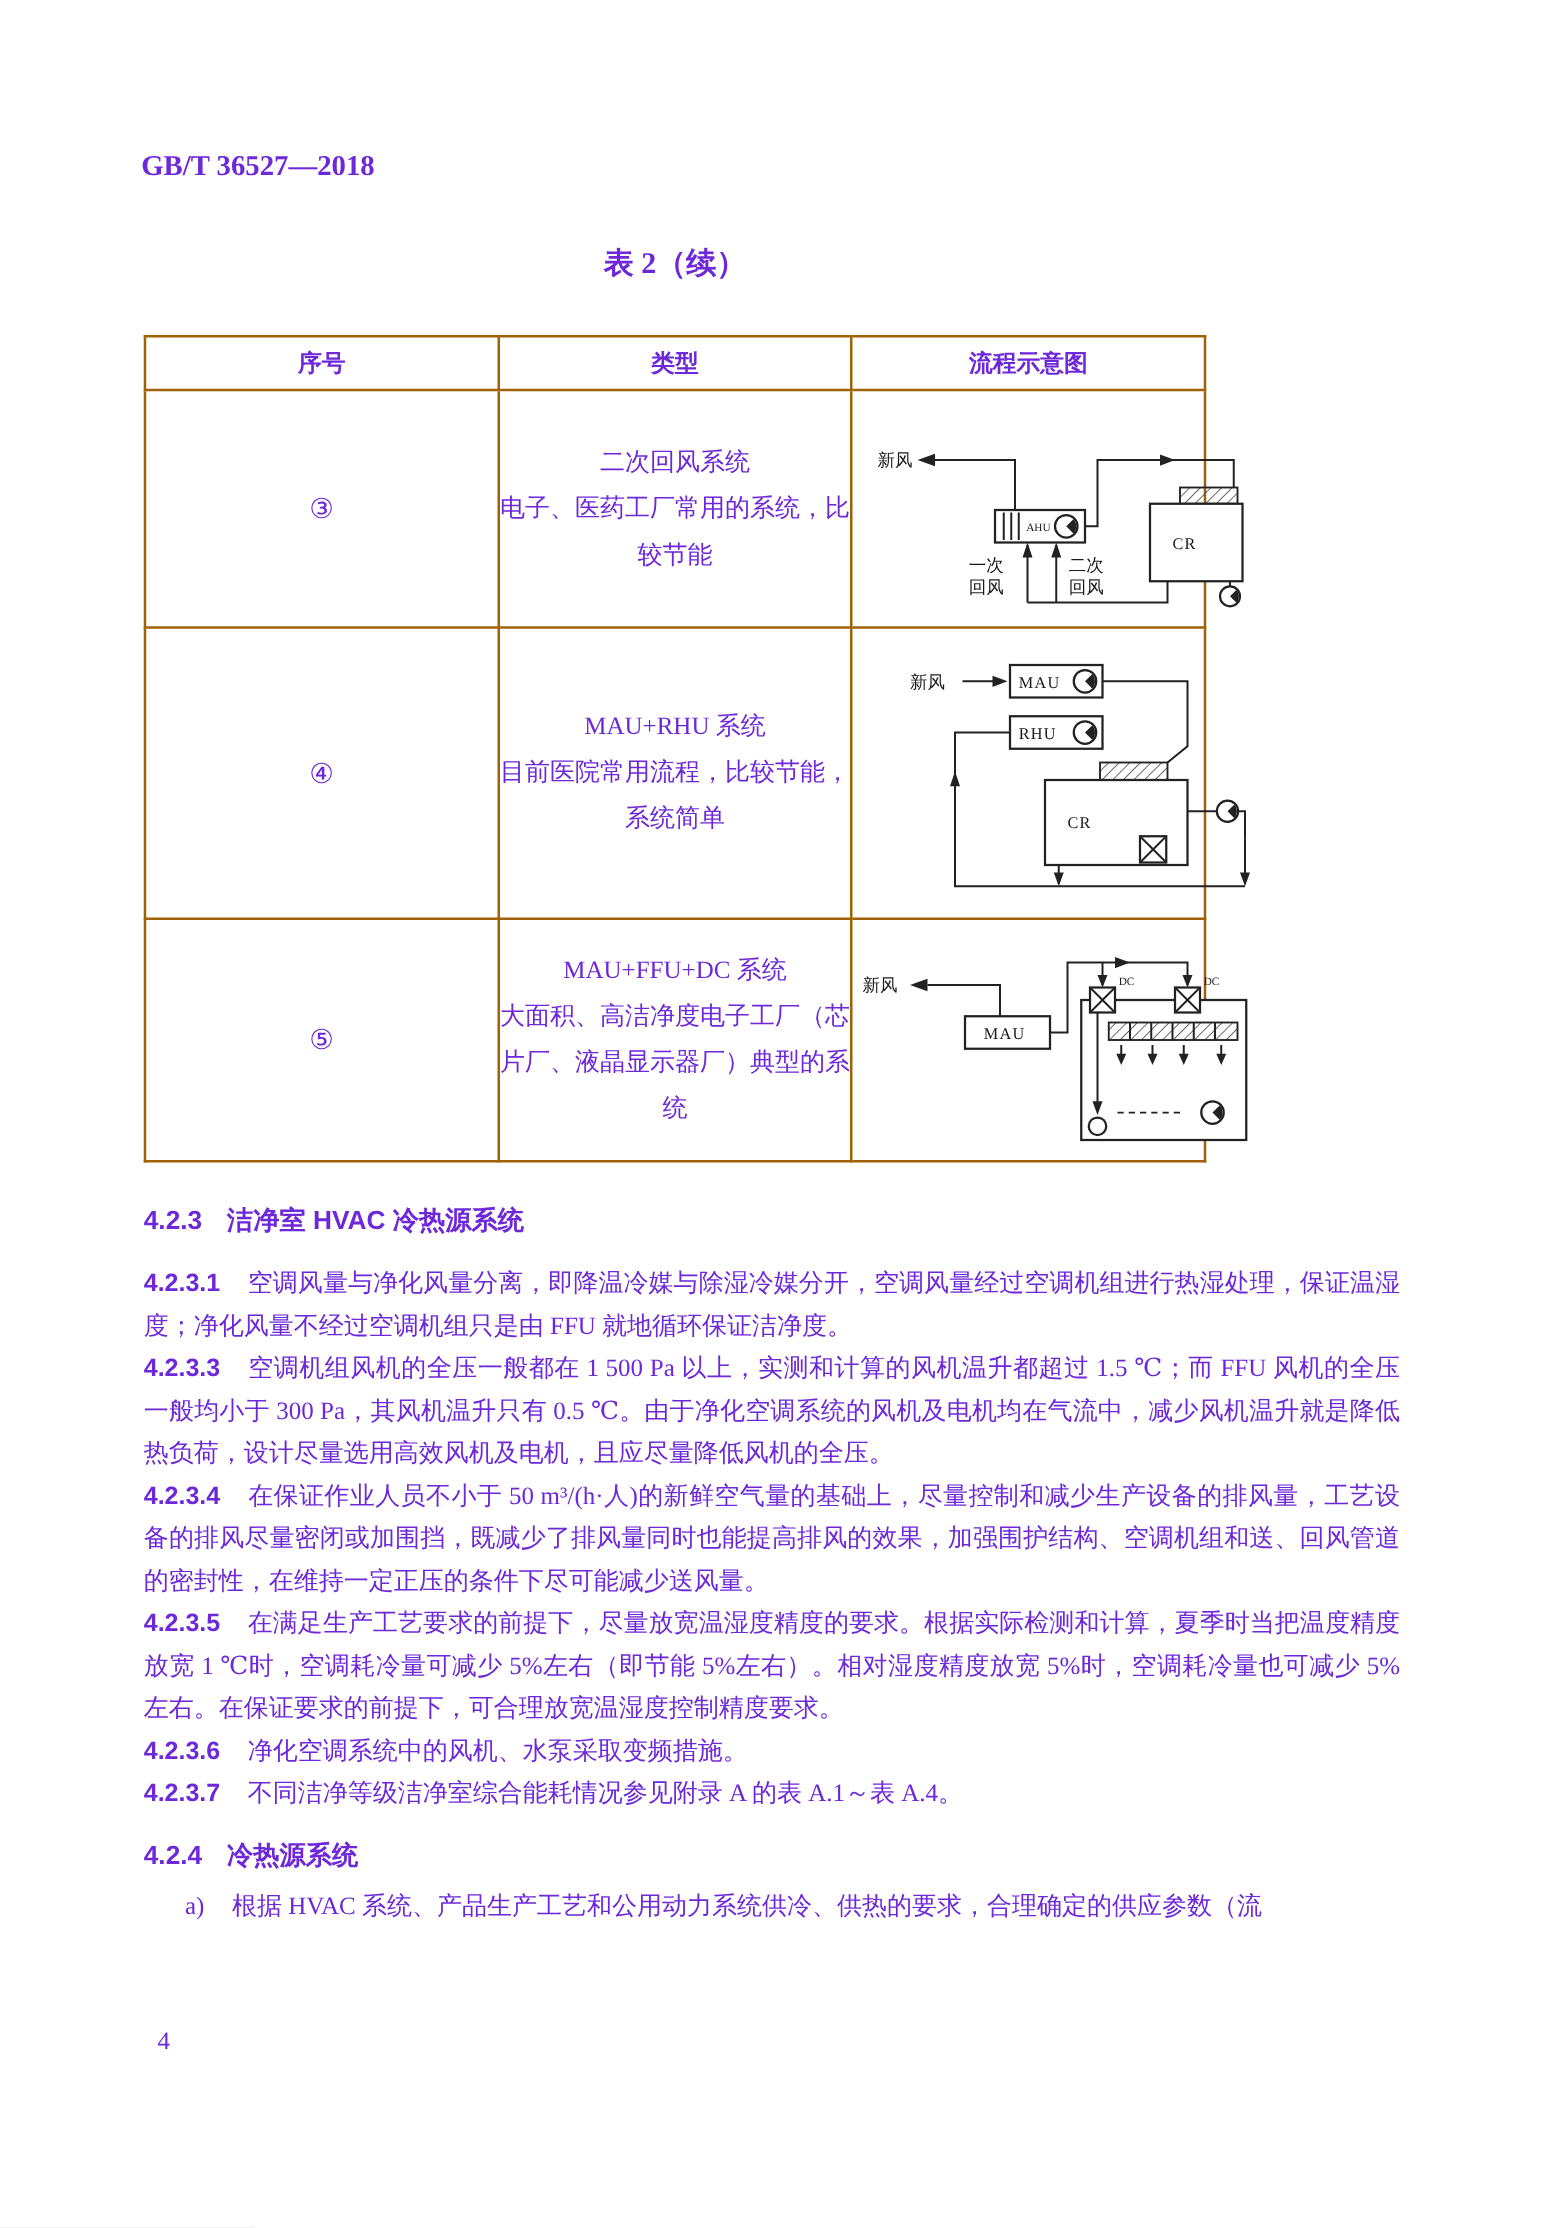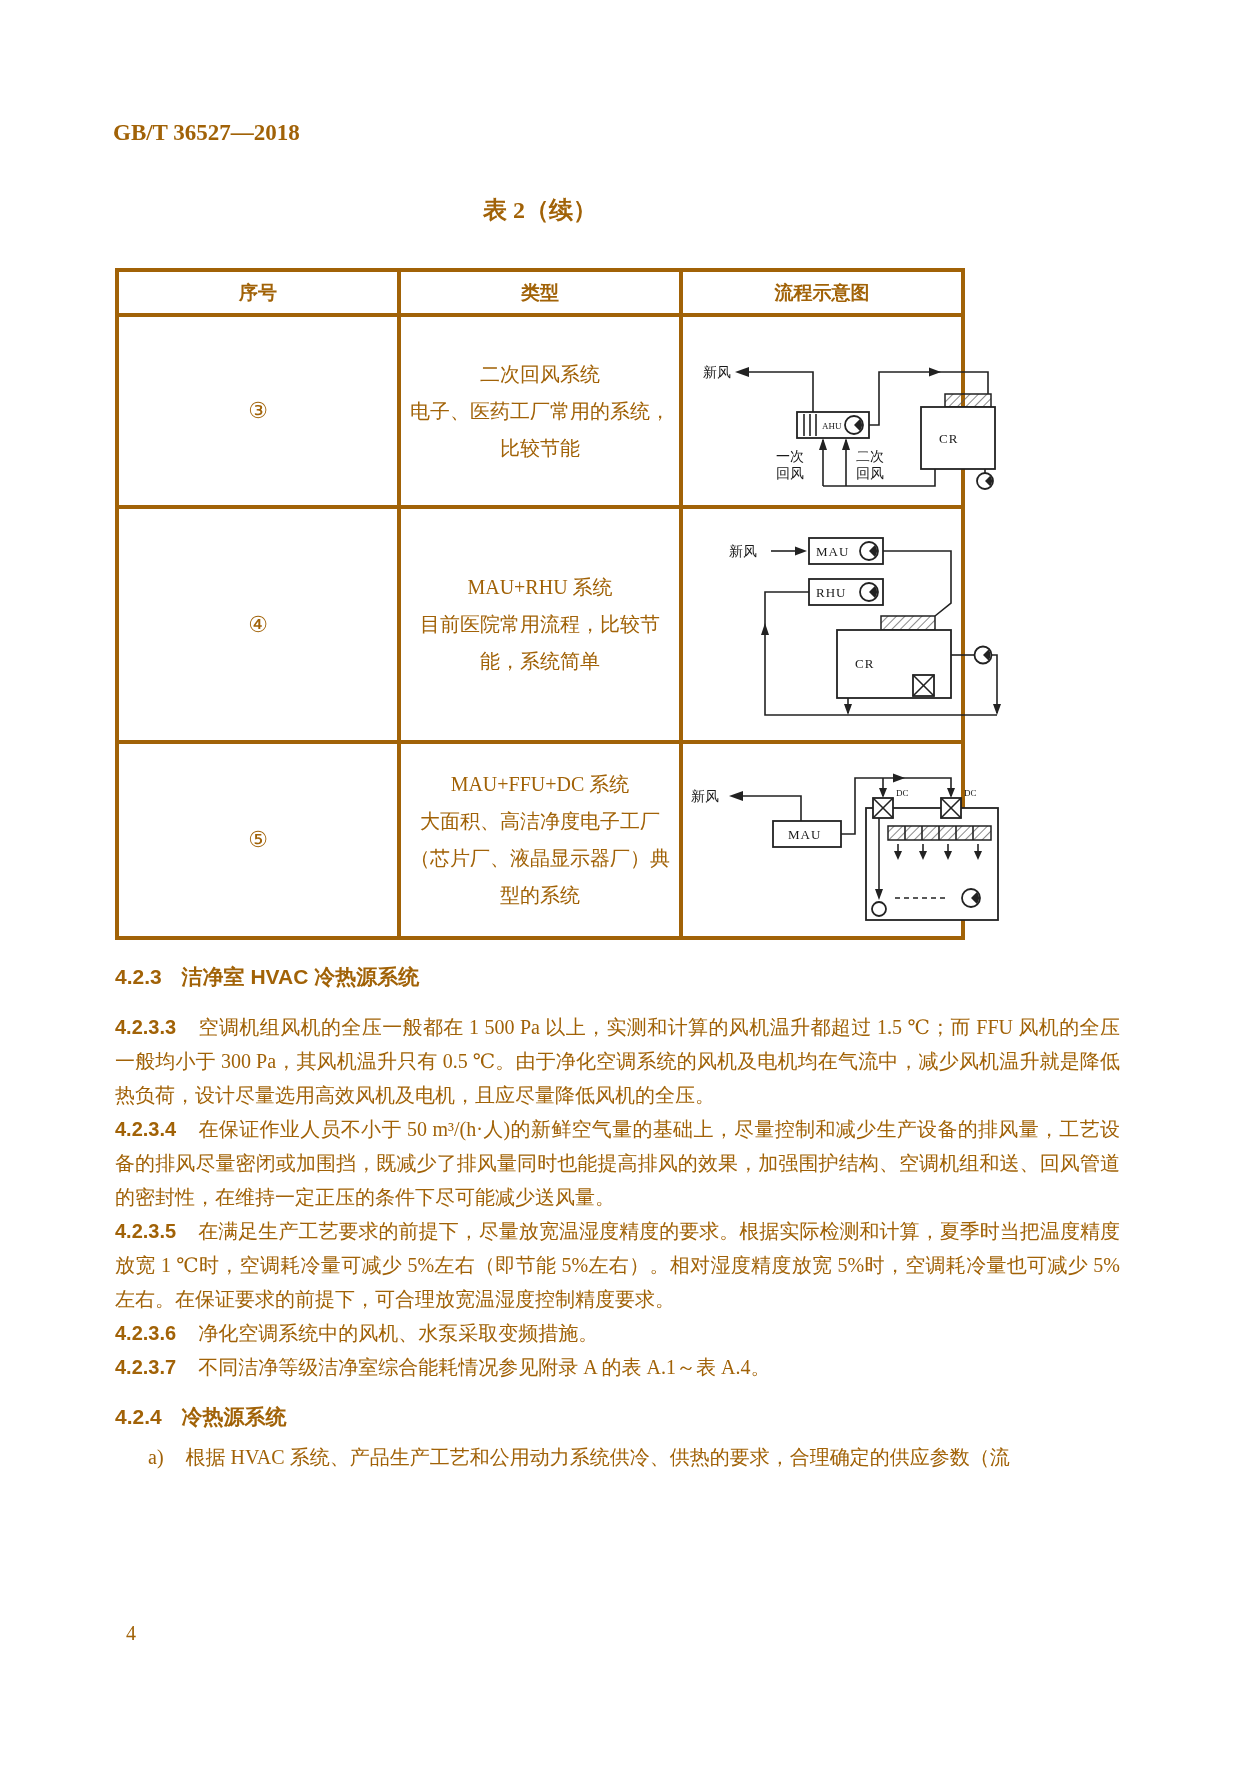--- a/index.html
+++ b/index.html
@@ -1,34 +1,34 @@
 <!DOCTYPE html>
 <html><head>
 <meta charset="utf-8">
 <style>
   html,body{margin:0;padding:0;background:#e8e8e8;}
   .page{
     position:relative;width:1233px;height:1782px;background:#ffffff;
-    margin:0 auto;overflow:hidden;color:#a16207;
+    margin:0 auto;overflow:hidden;color:#6d28d9;
     font-family:"Liberation Serif","DejaVu Serif",serif;
   }
   .doc-num{
     position:absolute;left:113px;top:120px;
     font-family:"Liberation Serif","DejaVu Serif",serif;
     font-weight:bold;font-size:23px;
   }
   .tbl-title{
     position:absolute;left:115px;top:194px;width:850px;text-align:center;
     font-weight:bold;font-size:24px;
   }
   table.t2{
     position:absolute;left:115px;top:268px;width:850px;
     border-collapse:collapse;table-layout:fixed;
   }
-  table.t2 th,table.t2 td{border:4px solid #a16207;padding:0;}
+  table.t2 th,table.t2 td{border:2px solid #a16207;padding:0;}
   table.t2 th{height:41px;font-size:19px;font-weight:bold;text-align:center;}
   td.no{width:65px;text-align:center;font-size:22px;}
   td.type{width:437px;padding:0 18px 0 24px;font-size:20px;line-height:37px;vertical-align:middle;text-align:center;}
   td.diag{width:348px;text-align:center;vertical-align:middle;}
   .r3 td{height:188px;} .r4 td{height:231px;} .r5 td{height:192px;}
 
   
   svg.diag{display:inline-block;vertical-align:middle;}
   .ln{fill:none;stroke:#222;stroke-width:1.6;}
   .lnd{fill:none;stroke:#222;stroke-width:1.4;stroke-dasharray:5 4;}
@@ -223,20 +223,24 @@
     </table>
 
   <div class="body">
 
     <h3 class="sec">
       <span class="cnum hnum">4.2.3</span>
       <span>洁净室 HVAC 冷热源系统</span>
     </h3>
 
     <p class="clause">
+      <span class="cnum">4.2.3.1</span>
+      <span>空调风量与净化风量分离，即降温冷媒与除湿冷媒分开，空调风量经过空调机组进行热湿处理，保证温湿度；净化风量不经过空调机组只是由 FFU 就地循环保证洁净度。</span>
+    </p>
+    <p class="clause">
       <span class="cnum">4.2.3.3</span>
       <span>空调机组风机的全压一般都在 1 500 Pa 以上，实测和计算的风机温升都超过 1.5 ℃；而 FFU 风机的全压一般均小于 300 Pa，其风机温升只有 0.5 ℃。由于净化空调系统的风机及电机均在气流中，减少风机温升就是降低热负荷，设计尽量选用高效风机及电机，且应尽量降低风机的全压。</span>
     </p>
     <p class="clause">
       <span class="cnum">4.2.3.4</span>
       <span>在保证作业人员不小于 50 m³/(h·人)的新鲜空气量的基础上，尽量控制和减少生产设备的排风量，工艺设备的排风尽量密闭或加围挡，既减少了排风量同时也能提高排风的效果，加强围护结构、空调机组和送、回风管道的密封性，在维持一定正压的条件下尽可能减少送风量。</span>
     </p>
     <p class="clause">
       <span class="cnum">4.2.3.5</span>
       <span>在满足生产工艺要求的前提下，尽量放宽温湿度精度的要求。根据实际检测和计算，夏季时当把温度精度放宽 1 ℃时，空调耗冷量可减少 5%左右（即节能 5%左右）。相对湿度精度放宽 5%时，空调耗冷量也可减少 5%左右。在保证要求的前提下，可合理放宽温湿度控制精度要求。</span>

